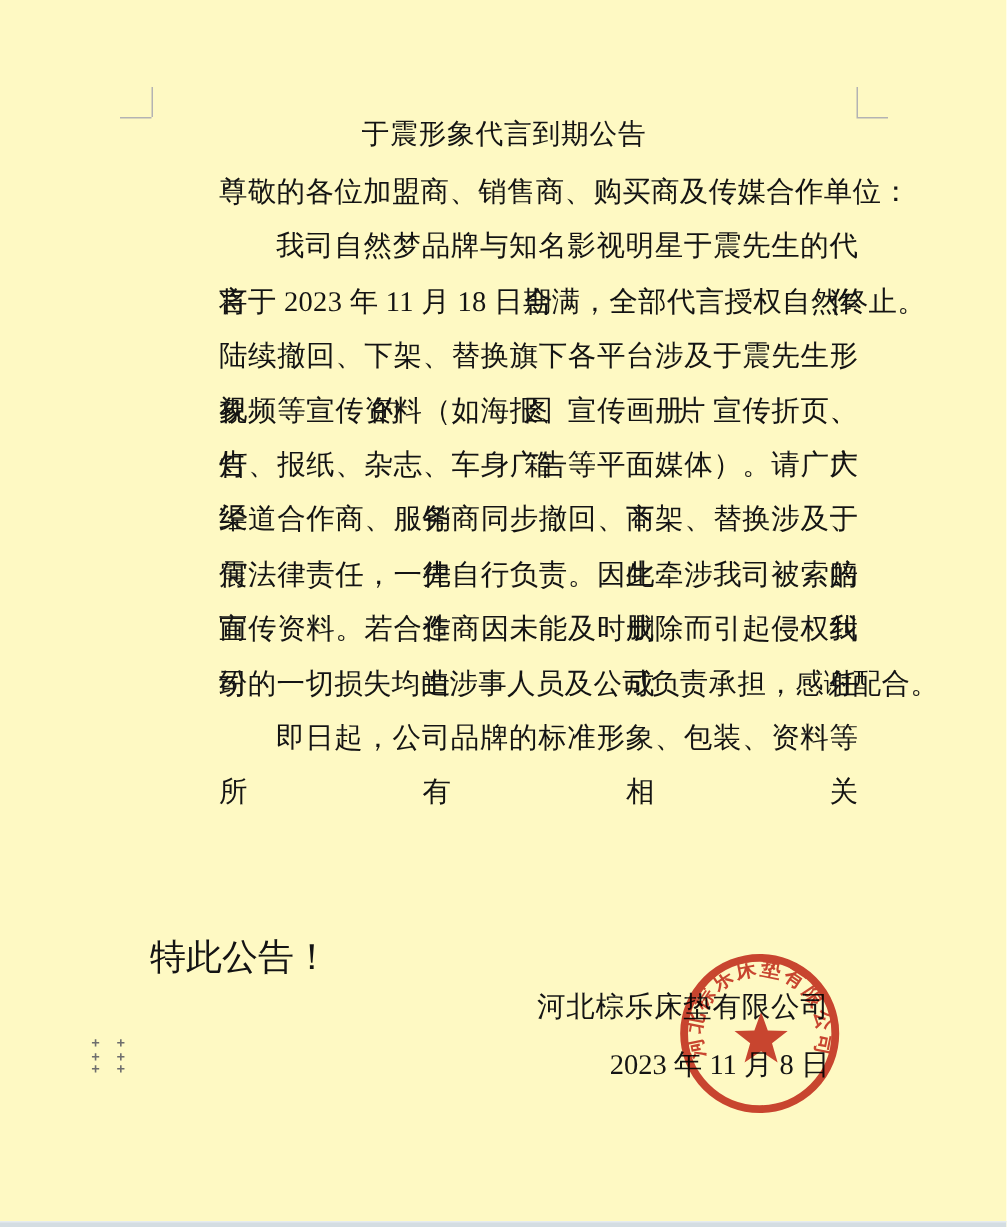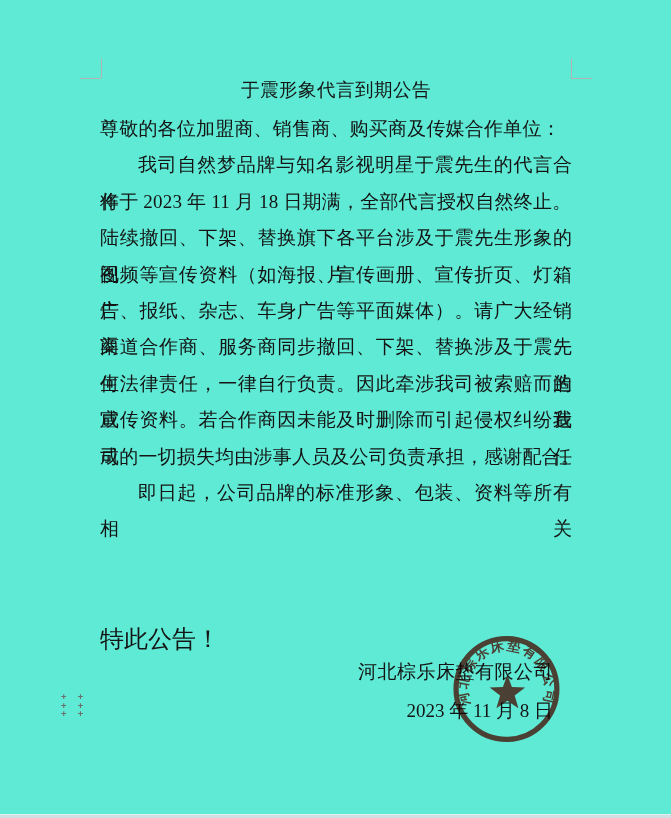--- a/index.html
+++ b/index.html
@@ -1,21 +1,21 @@
 <!DOCTYPE html>
 <html><head>
 <meta charset="utf-8">
 <style>
   html,body{margin:0;padding:0;background:#ffffff;}
   body{
     width:671px;height:818px;position:relative;overflow:hidden;
     font-family:"Liberation Serif","DejaVu Serif",serif;
     color:#111;
   }
-  .page{position:absolute;inset:0;background:#5eead4;}
+  .page{position:absolute;inset:0;background:#fef9c3;}
 
   
   .crop{position:absolute;width:22px;height:21px;pointer-events:none;}
   .crop span{position:absolute;background:#b3b3b3;}
   .crop .v{width:1px;height:20px;top:0;}
   .crop .h{height:1px;width:21px;bottom:0;}
   .crop-left{left:80px;top:58px;}
   .crop-left .v{right:0;}
   .crop-left .h{left:0;}
   .crop-right{left:571px;top:58px;}
@@ -24,21 +24,21 @@
 
   .title{
     position:absolute;left:100px;top:76px;width:472px;
     font-size:18.5px;line-height:28px;text-align:center;
     letter-spacing:0.5px;color:#141414;
   }
   .body-lines{
     position:absolute;left:100px;top:111px;width:472px;
     font-size:19px;color:#141414;
   }
-  .line{height:36.4px;line-height:36.4px;white-space:nowrap;letter-spacing:0.2px;}
+  .line{height:36.4px;line-height:36.4px;white-space:nowrap;letter-spacing:0.2px;margin-left:46px;}
   .line.indent{text-indent:38px;}
   .line.fill{
     white-space:normal;text-align:justify;text-align-last:justify;
     letter-spacing:0;
   }
   .closing{
     position:absolute;left:100px;top:621px;width:472px;
     font-size:24px;line-height:36.4px;color:#141414;
   }
   .sig{position:absolute;left:100px;width:453px;text-align:right;

